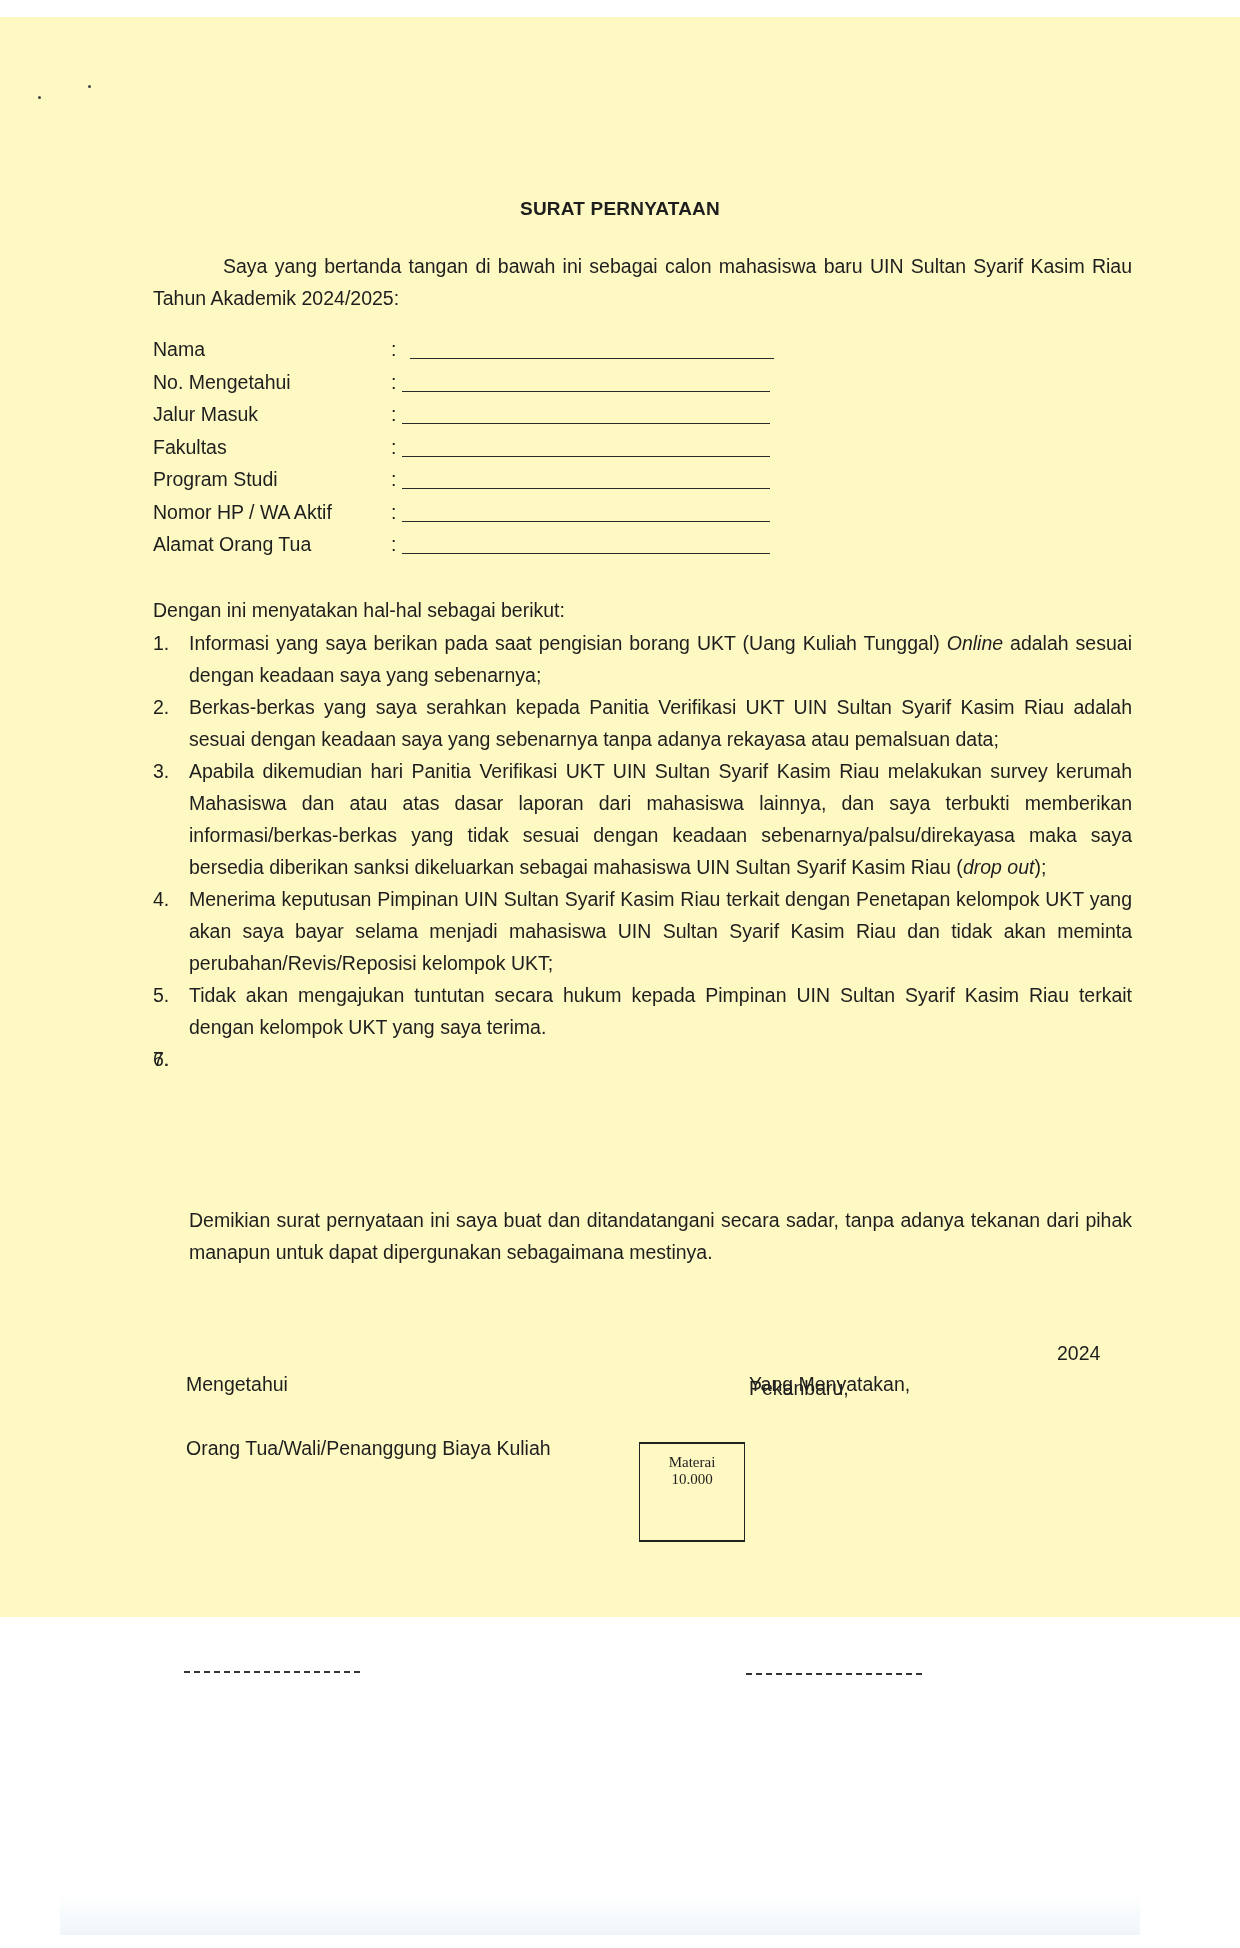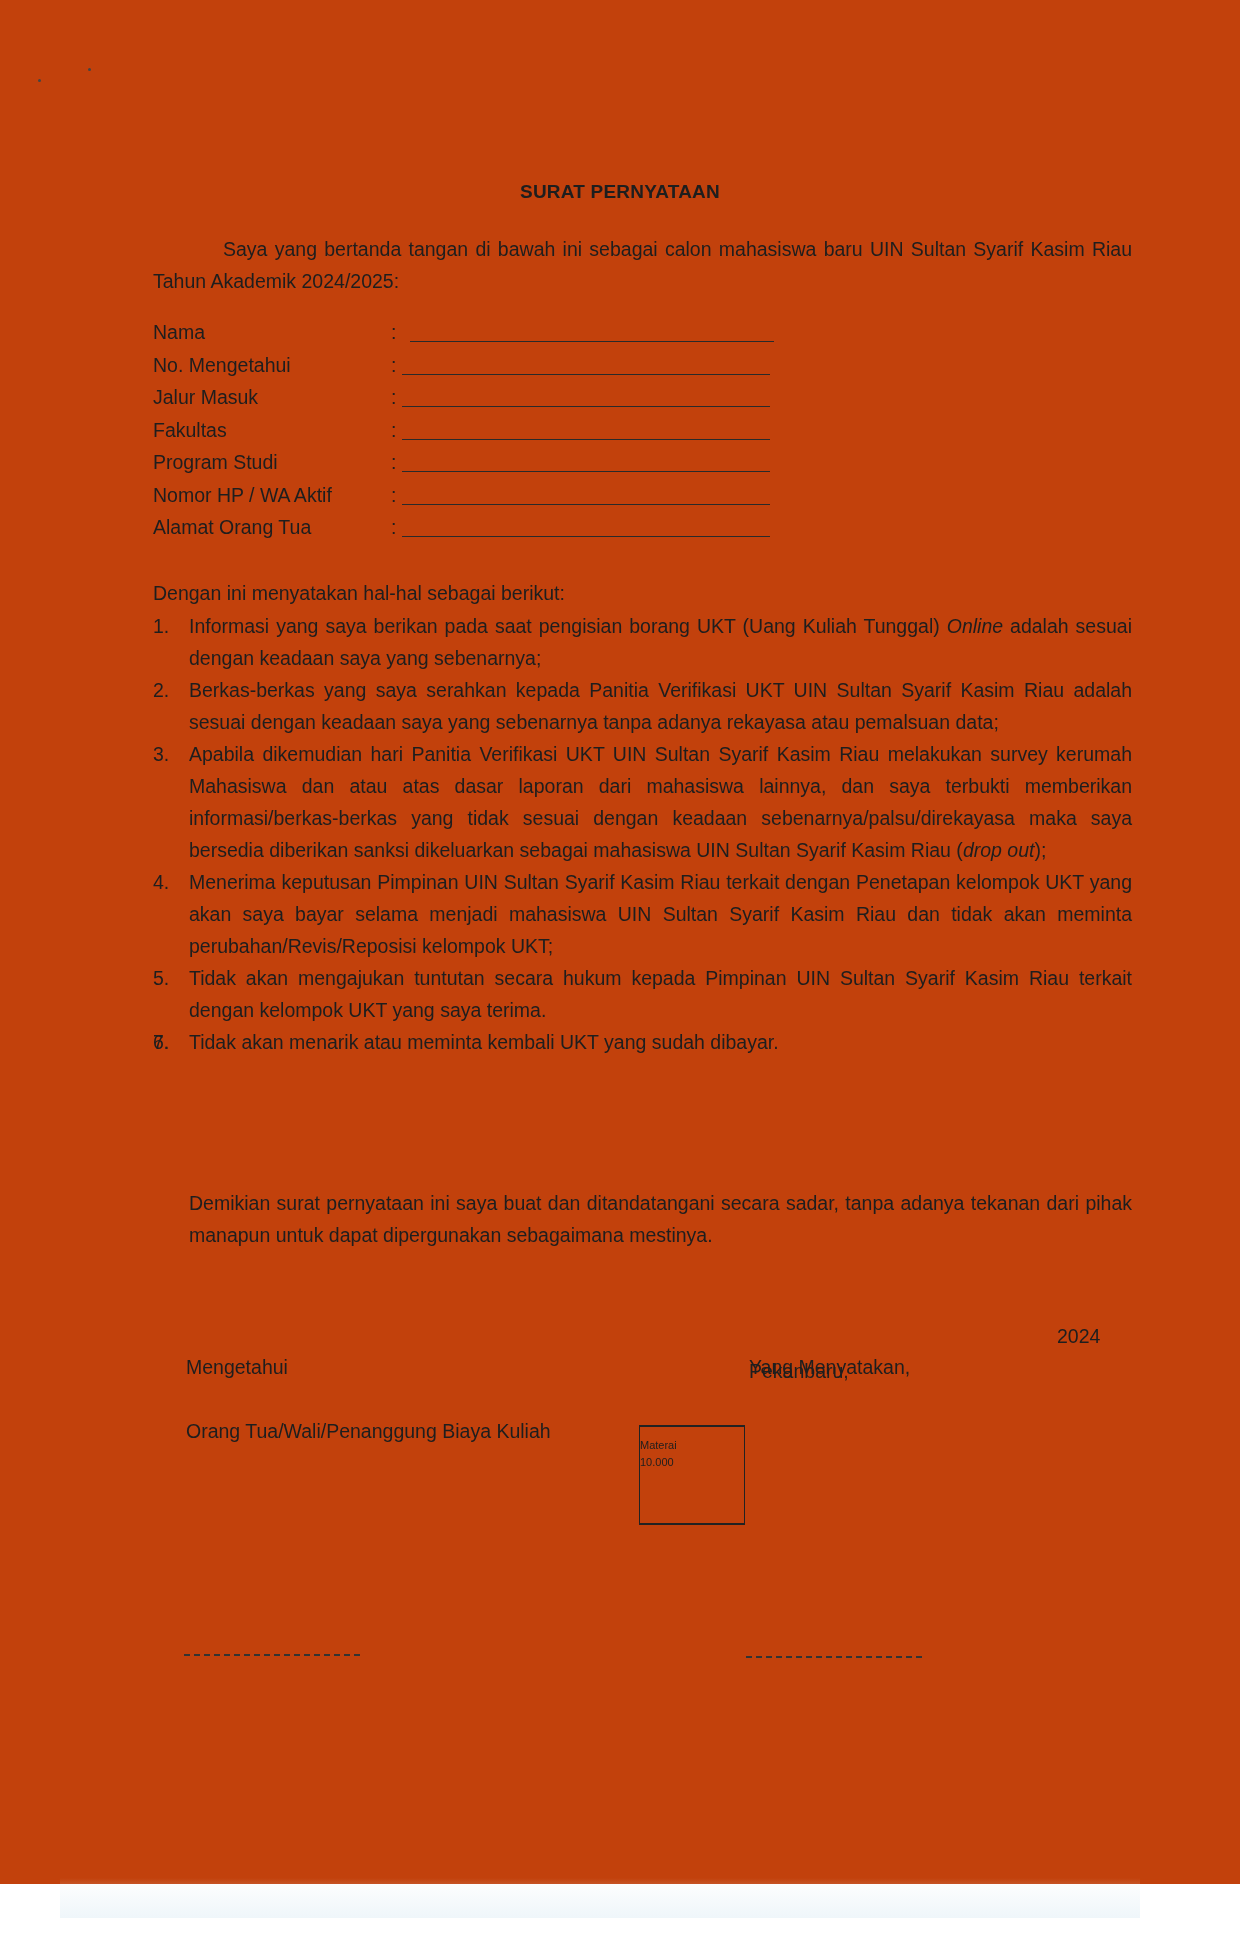--- a/index.html
+++ b/index.html
@@ -1,18 +1,18 @@
 <!DOCTYPE html>
 <html><head>
 <meta charset="utf-8">
 <style>
   html, body { margin: 0; padding: 0; background: #ffffff; }
   body { width: 1240px; height: 1948px; position: relative; overflow: hidden;
          font-family: "Liberation Sans", "DejaVu Sans", sans-serif; color: #1e1e1e; }
-  .page { position: absolute; left: 0; top: 0; width: 1240px; height: 1884px; background: #c2410c; }
+  .page { position: absolute; left: 0; top: 17px; width: 1240px; height: 1600px; background: #fef9c3; }
   .speck { position: absolute; width: 3px; height: 3px; background: #444; border-radius: 50%; }
   .title { position: absolute; top: 181px; left: 0; width: 1240px; text-align: center;
            font-weight: bold; font-size: 19px; letter-spacing: 0.2px; }
   .para { position: absolute; left: 153px; width: 979px; font-size: 19.5px; line-height: 31.5px;
           text-align: justify; }
   .intro { top: 234px; text-indent: 70px; }
   .fields { position: absolute; left: 153px; top: 316px; width: 620px; text-decoration: underline; }
   .field-row { position: relative; height: 32.5px; font-size: 19.5px; line-height: 32px; }
   .field-label { position: absolute; left: 0; top: 0; }
   .field-colon { position: absolute; left: 238px; top: 0; }
@@ -22,21 +22,21 @@
   .statement-intro { position: absolute; left: 153px; top: 578px; font-size: 19.5px; line-height: 31.5px; }
   .list { position: absolute; left: 153px; top: 610px; width: 979px; margin: 0; padding: 0; list-style: none; }
   .list-item { position: relative; padding-left: 36px; font-size: 19.5px; line-height: 32px;
                text-align: justify; margin: 0; }
   .list-num { position: absolute; left: 0; top: 0; }
   .closing { position: absolute; left: 189px; top: 1187px; width: 943px; font-size: 19.5px;
              line-height: 32px; text-align: justify; }
   .sig-text { position: absolute; font-size: 19.5px; line-height: 24px; white-space: nowrap; }
   .stamp-box { position: absolute; left: 639px; top: 1425px; width: 106px; height: 100px;
                border: 1.6px solid #222; border-top-width: 2px; border-bottom-width: 2px; box-sizing: border-box; }
-  .stamp-text { position: absolute; left: 0; width: 100%; font-size: 11px; line-height: 14px; }
+  .stamp-text { position: absolute; left: 0; width: 100%; text-align: center; font-size: 15px; line-height: 14px; font-family: Liberation Serif, serif; }
   .sig-line { position: absolute; width: 176px; height: 0; border-bottom: 2px dashed #333; }
   .scan-fade { position: absolute; left: 60px; top: 1878px; width: 1080px; height: 40px;
                background: linear-gradient(180deg, rgba(240,246,250,0) 0%, rgba(232,242,248,0.7) 100%); }
 </style>
 </head>
 <body>
 
 <div class="page">
   <div class="speck" style="left:38px;top:79px;"></div>
   <div class="speck" style="left:88px;top:68px;"></div>
@@ -98,21 +98,21 @@
     <li class="list-item">
       <span class="list-num">4.</span><span>Menerima keputusan Pimpinan UIN Sultan Syarif Kasim Riau terkait dengan Penetapan kelompok UKT yang akan saya bayar selama menjadi mahasiswa UIN Sultan Syarif Kasim Riau dan tidak akan meminta perubahan/Revis/Reposisi kelompok UKT;</span>
     </li>
     <li class="list-item">
       <span class="list-num">5.</span><span>Tidak akan mengajukan tuntutan secara hukum kepada Pimpinan UIN Sultan Syarif Kasim Riau terkait dengan kelompok UKT yang saya terima.</span>
     </li>
     <li class="list-item">
       <span class="list-num">6.</span>
     </li>
     <li class="list-item">
-      <span class="list-num">7.</span><span>Tidak akan menarik atau meminta kembali UKT yang sudah dibayar.</span>
+      <span class="list-num">7.</span>
     </li>
   </ol>
 
   <div class="closing">Demikian surat pernyataan ini saya buat dan ditandatangani secara sadar, tanpa adanya tekanan dari pihak manapun untuk dapat dipergunakan sebagaimana mestinya.</div>
 
   <div class="sig-text" style="left:749px;top:1324px;margin-top:35px;">Pekanbaru,</div>
   <div class="sig-text" style="left:1057px;top:1324px;">2024</div>
   <div class="sig-text" style="left:186px;top:1355px;">Mengetahui</div>
   <div class="sig-text" style="left:749px;top:1355px;">Yang Menyatakan,</div>
   <div class="sig-text" style="left:186px;top:1419px;">Orang Tua/Wali/Penanggung Biaya Kuliah</div>

